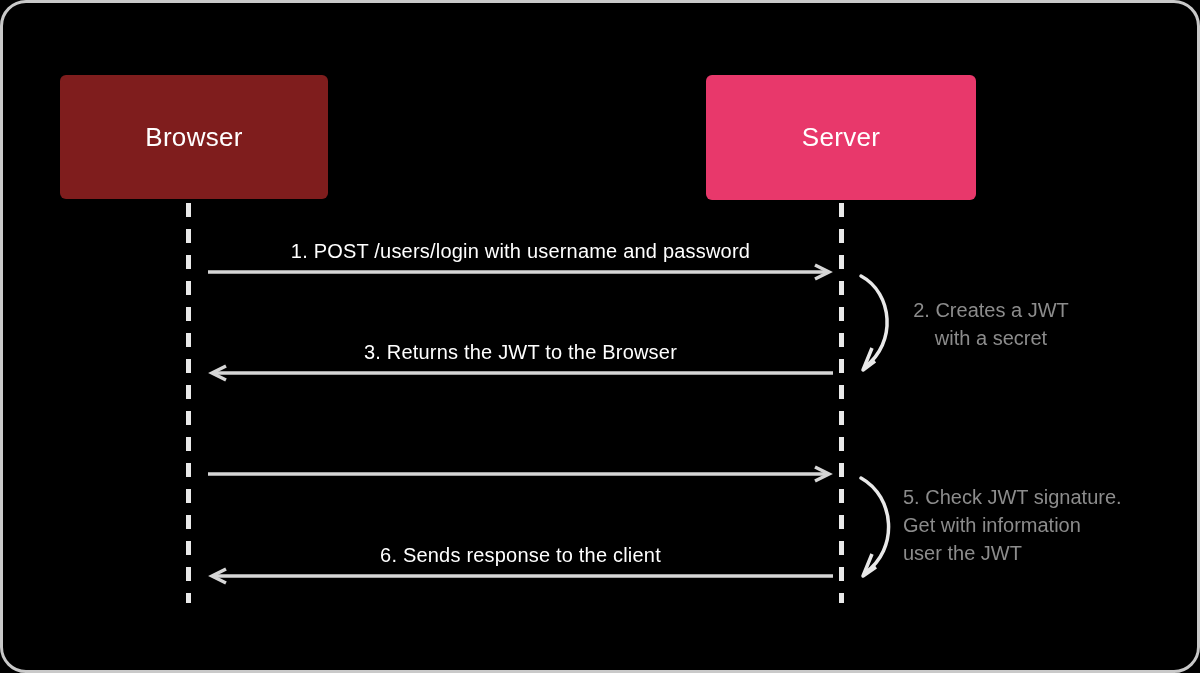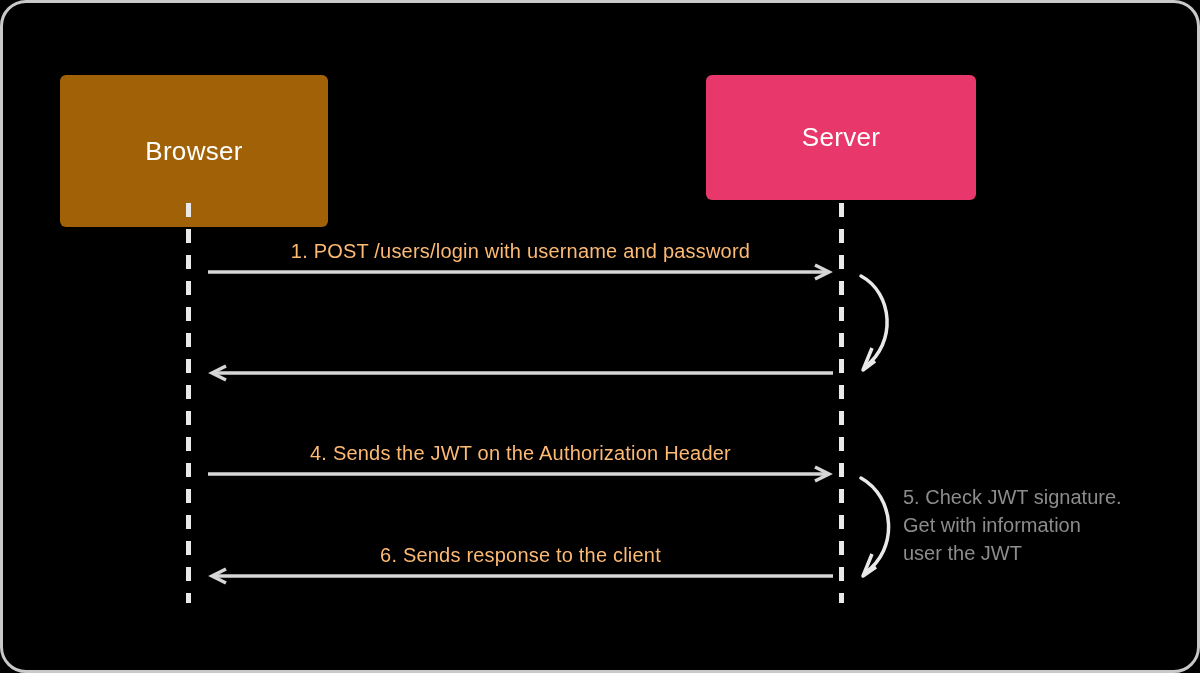--- a/index.html
+++ b/index.html
@@ -4,32 +4,32 @@
 <style>
   html,body{margin:0;padding:0;background:#000;}
   body{width:1200px;height:673px;overflow:hidden;
        font-family:"Liberation Sans",sans-serif;}
 
   #canvas{position:relative;width:1200px;height:673px;box-sizing:border-box;
           background:#000;border:3px solid #c9c9c9;border-radius:26px;overflow:hidden;}
 
   .actor-box{position:absolute;display:flex;align-items:center;justify-content:center;
              border-radius:6px;color:#fff;font-size:26px;font-weight:400;letter-spacing:.3px;}
-  #actor-browser{left:57px;top:72px;width:268px;height:152px;background:#a16207;text-align:center;}
+  #actor-browser{left:57px;top:72px;width:268px;height:124px;background:#7f1d1d;text-align:center;}
   #actor-server{left:703px;top:72px;width:270px;height:125px;background:#e8386b;}
 
   .lifeline{position:absolute;top:200px;width:5px;height:400px;
             background-image:linear-gradient(to bottom,#e9e9e9 0 14px,rgba(0,0,0,0) 14px 26px);
             background-size:5px 26px;}
   #lifeline-browser{left:183px;}
   #lifeline-server{left:836px;}
 
   .msg{position:absolute;height:44px;}
   .msg-label{position:absolute;left:0;right:0;bottom:16px;text-align:center;
-             color:#fdba74;font-size:20px;letter-spacing:.2px;white-space:nowrap;}
+             color:#ffffff;font-size:20px;letter-spacing:.2px;white-space:nowrap;}
   .msg-arrow{position:absolute;left:0;right:0;bottom:0;height:14px;}
   .msg-arrow svg{display:block;width:100%;height:14px;overflow:visible;}
 
   .selfloop{position:absolute;}
   .selfloop svg{display:block;overflow:visible;}
   .selfloop-label{position:absolute;color:#8c8c8c;font-size:20px;line-height:28px;
                   text-align:center;white-space:nowrap;}
 </style>
 </head>
 <body>
@@ -55,32 +55,36 @@
       </svg>
     </div>
   </div>
 
   <div class="selfloop" style="left:852px;top:268px;">
     <svg width="48" height="104" viewBox="0 0 48 104">
       <path d="M6 5 C 38 22, 42 72, 10 96" fill="none" stroke="#e9e9e9" stroke-width="3.5" stroke-linecap="round"></path>
       <polyline points="20,90 8,99 17,77" fill="none" stroke="#e9e9e9" stroke-width="3.5" stroke-linejoin="round"></polyline>
     </svg>
   </div>
+  <div class="selfloop-label" style="left:898px;top:293px;width:180px;">
+    <div>2. Creates a JWT</div>
+    <div>with a secret</div>
+  </div>
 
   <div class="msg" style="left:205px;top:333px;width:625px;">
+    <div class="msg-label">3. Returns the JWT to the Browser</div>
     <div class="msg-arrow">
       <svg viewBox="0 0 625 14" preserveAspectRatio="none">
         <line x1="6" y1="7" x2="625" y2="7" stroke="#d6d6d6" stroke-width="3.5"></line>
         <polyline points="18,0 4,7 18,14" fill="none" stroke="#d6d6d6" stroke-width="3.5"></polyline>
       </svg>
     </div>
   </div>
 
   <div class="msg" style="left:205px;top:434px;width:625px;">
-    <div class="msg-label">4. Sends the JWT on the Authorization Header</div>
     <div class="msg-arrow">
       <svg viewBox="0 0 625 14" preserveAspectRatio="none">
         <line x1="0" y1="7" x2="619" y2="7" stroke="#d6d6d6" stroke-width="3.5"></line>
         <polyline points="607,0 621,7 607,14" fill="none" stroke="#d6d6d6" stroke-width="3.5"></polyline>
       </svg>
     </div>
   </div>
 
   <div class="selfloop" style="left:852px;top:470px;">
     <svg width="48" height="108" viewBox="0 0 48 108">

